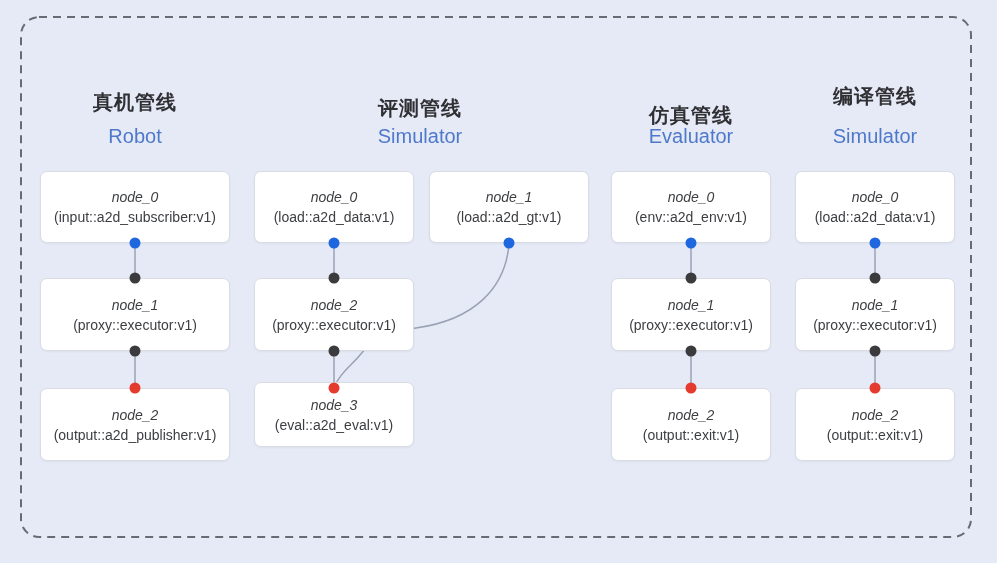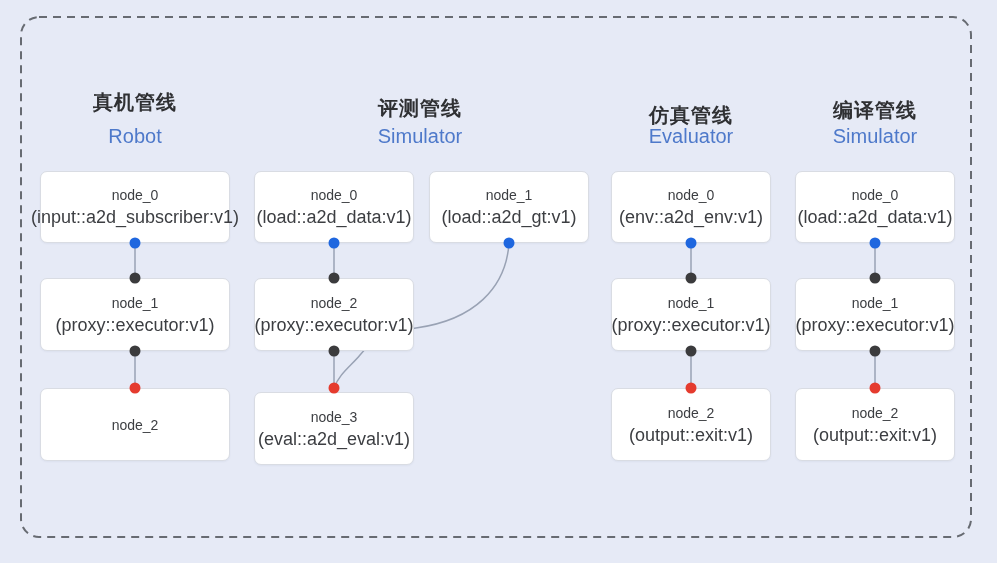--- a/index.html
+++ b/index.html
@@ -30,24 +30,24 @@
   .node-card{
     position:absolute;z-index:2;
     background:var(--box-bg,#ffffff);
     border:1px solid var(--box-border,#d9dce3);
     border-radius:7px;
     box-shadow:0 1px 2px rgba(40,60,100,0.05);
     display:flex;flex-direction:column;align-items:center;justify-content:center;
     gap:6px;box-sizing:border-box;
   }
   .node-name{
-    font-size:14px;color:var(--node-text,#3c3e42);line-height:1;white-space:nowrap;
+    font-size:14px;color:var(--node-text,#3c3e42);line-height:1;white-space:nowrap;font-style:italic;
   }
   .node-type{
-    font-size:18px;color:var(--node-text,#3c3e42);line-height:1;white-space:nowrap;
+    font-size:14px;color:var(--node-text,#3c3e42);line-height:1;white-space:nowrap;
   }
   .dot{
     position:absolute;z-index:3;width:11px;height:11px;border-radius:50%;
     transform:translate(-50%,-50%);
   }
   .dot--blue{background:var(--blue-dot,#1f67df);}
   .dot--black{background:var(--black-dot,#3b3b3d);}
   .dot--red{background:var(--red-dot,#e53b2e);}
 </style>
 </head>
@@ -72,48 +72,49 @@
     <line class="conn" x1="875" y1="243" x2="875" y2="278"></line>
     <line class="conn" x1="875" y1="351" x2="875" y2="388"></line>
   </svg>
 
   <div class="col-title-cn" style="left:135px;top:66px">真机管线</div>
   <div class="col-title-en" style="left:135px;top:125px">Robot</div>
   <div class="col-title-cn" style="left:420px;top:72px">评测管线</div>
   <div class="col-title-en" style="left:420px;top:125px">Simulator</div>
   <div class="col-title-cn" style="left:691px;top:79px">仿真管线</div>
   <div class="col-title-en" style="left:691px;top:125px">Evaluator</div>
-  <div class="col-title-cn" style="left:875px;top:74px">编译管线</div>
+  <div class="col-title-cn" style="left:875px;top:60px">编译管线</div>
   <div class="col-title-en" style="left:875px;top:125px">Simulator</div>
 
   <div class="node-card" style="left:40px;top:171px;width:190px;height:72px">
     <span class="node-name">node_0</span>
     <span class="node-type">(input::a2d_subscriber:v1)</span>
   </div>
   <div class="node-card" style="left:40px;top:278px;width:190px;height:73px">
     <span class="node-name">node_1</span>
     <span class="node-type">(proxy::executor:v1)</span>
   </div>
   <div class="node-card" style="left:40px;top:388px;width:190px;height:73px">
     <span class="node-name">node_2</span>
+    <span class="node-type">(output::a2d_publisher:v1)</span>
   </div>
 
   <div class="node-card" style="left:254px;top:171px;width:160px;height:72px">
     <span class="node-name">node_0</span>
     <span class="node-type">(load::a2d_data:v1)</span>
   </div>
   <div class="node-card" style="left:429px;top:171px;width:160px;height:72px">
     <span class="node-name">node_1</span>
     <span class="node-type">(load::a2d_gt:v1)</span>
   </div>
   <div class="node-card" style="left:254px;top:278px;width:160px;height:73px">
     <span class="node-name">node_2</span>
     <span class="node-type">(proxy::executor:v1)</span>
   </div>
-  <div class="node-card" style="left:254px;top:392px;width:160px;height:73px">
+  <div class="node-card" style="left:254px;top:382px;width:160px;height:65px">
     <span class="node-name">node_3</span>
     <span class="node-type">(eval::a2d_eval:v1)</span>
   </div>
 
   <div class="node-card" style="left:611px;top:171px;width:160px;height:72px">
     <span class="node-name">node_0</span>
     <span class="node-type">(env::a2d_env:v1)</span>
   </div>
   <div class="node-card" style="left:611px;top:278px;width:160px;height:73px">
     <span class="node-name">node_1</span>

